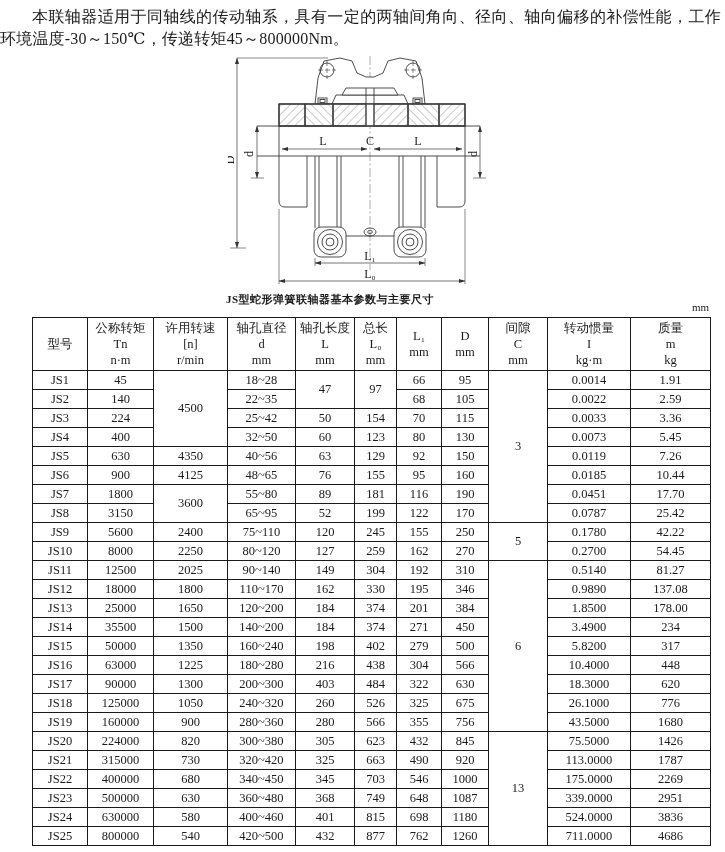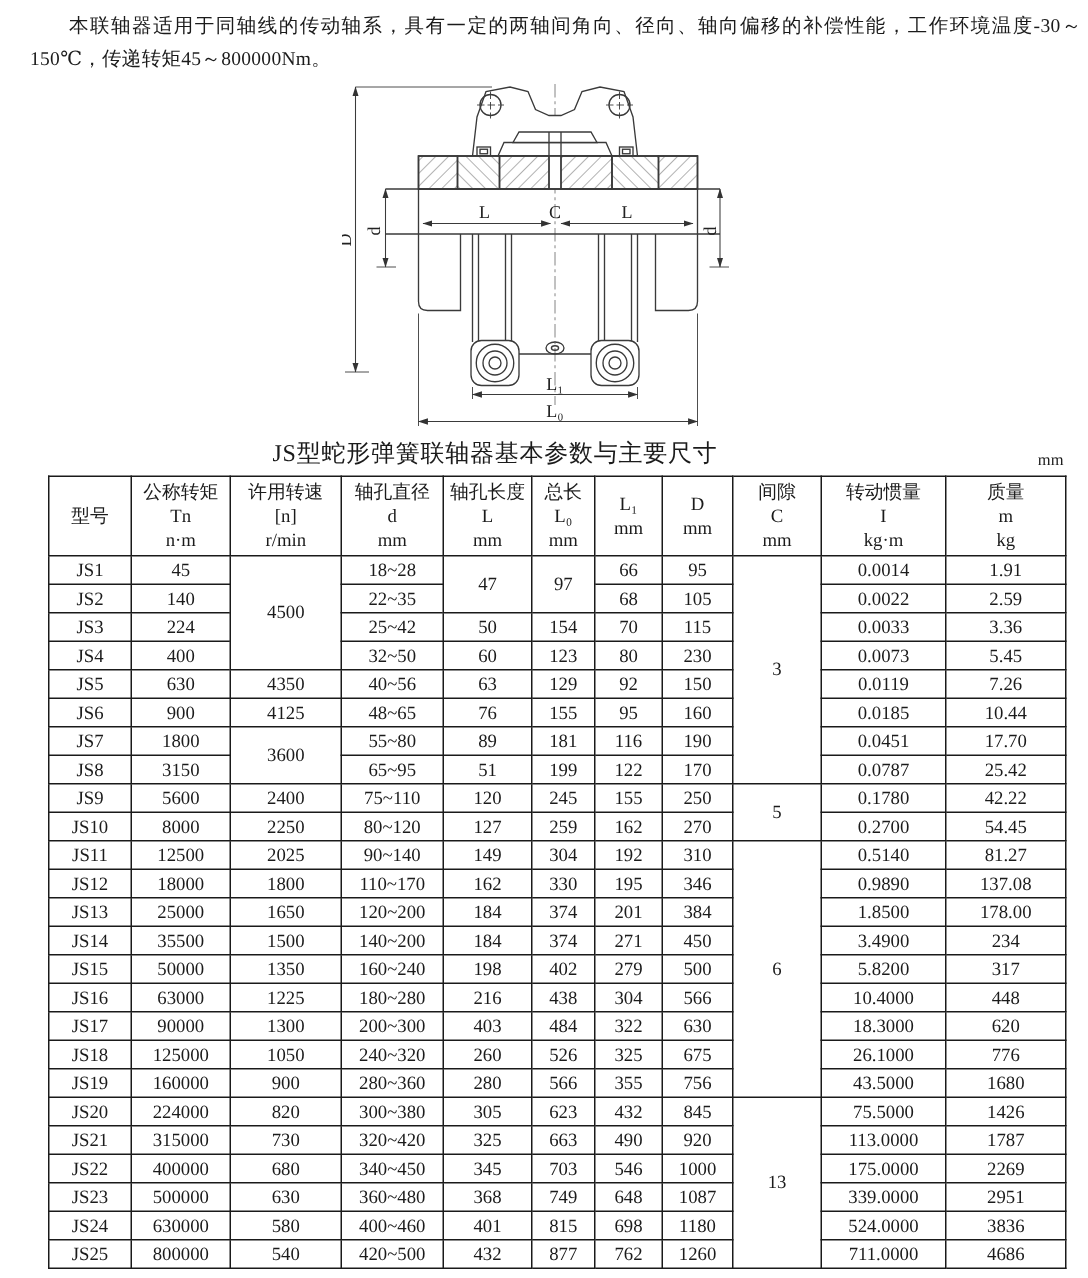--- a/index.html
+++ b/index.html
@@ -2,32 +2,32 @@
 <html><head>
 <meta charset="utf-8">
 <style>
   html,body{margin:0;padding:0;}
   body{
     width:725px;height:852px;background:#ffffff;color:#1b1b1b;
     font-family:"Liberation Serif","DejaVu Serif",serif;
     position:relative;overflow:hidden;
   }
   .intro{
-    margin:6px 4px 0 20px;
-    font-size:13px;line-height:22px;
+    margin:6px 4px 0 0;
+    font-size:16px;line-height:22px;
     text-align:justify;text-indent:2em;
     letter-spacing:.2px;
   }
   .drawing-wrap{position:relative;height:237px;margin-top:4px;}
   .drawing-wrap svg{position:absolute;left:228px;top:2px;}
   svg text{font-family:"Liberation Serif","DejaVu Serif",serif;font-size:12px;fill:#222;}
   .title-row{position:relative;height:22px;margin-top:1px;}
   .table-title{
     position:absolute;left:0;width:660px;text-align:center;
-    font-size:16px;font-weight:normal;letter-spacing:.5px;
+    font-size:11px;font-weight:bold;letter-spacing:.5px;
   }
   .unit-note{position:absolute;right:16px;bottom:1px;font-size:11px;}
   table{
     margin:3px 0 0 32px;width:678px;table-layout:fixed;
     border-collapse:collapse;border:1.5px solid #1a1a1a;
     text-align:center;
   }
   th,td{border:1px solid #1a1a1a;padding:0 1px;font-weight:normal;}
   th{vertical-align:middle;height:52px;font-size:12.5px;line-height:16px;}
   td{height:18px;font-size:12.5px;vertical-align:middle;}
@@ -254,21 +254,21 @@
         <td>0.0033</td>
         <td>3.36</td>
       </tr>
       <tr>
         <td>JS4</td>
         <td>400</td>
         <td>32~50</td>
         <td>60</td>
         <td>123</td>
         <td>80</td>
-        <td>230</td>
+        <td>130</td>
         <td>0.0073</td>
         <td>5.45</td>
       </tr>
       <tr>
         <td>JS5</td>
         <td>630</td>
         <td>4350</td>
         <td>40~56</td>
         <td>63</td>
         <td>129</td>
@@ -298,21 +298,21 @@
         <td>181</td>
         <td>116</td>
         <td>190</td>
         <td>0.0451</td>
         <td>17.70</td>
       </tr>
       <tr>
         <td>JS8</td>
         <td>3150</td>
         <td>65~95</td>
-        <td>51</td>
+        <td>52</td>
         <td>199</td>
         <td>122</td>
         <td>170</td>
         <td>0.0787</td>
         <td>25.42</td>
       </tr>
       <tr>
         <td>JS9</td>
         <td>5600</td>
         <td>2400</td>

